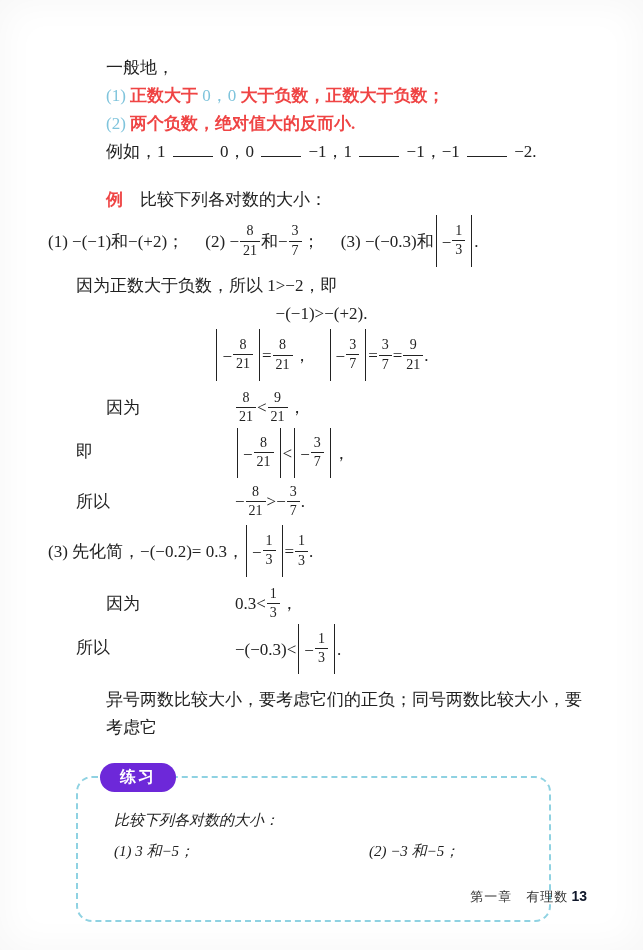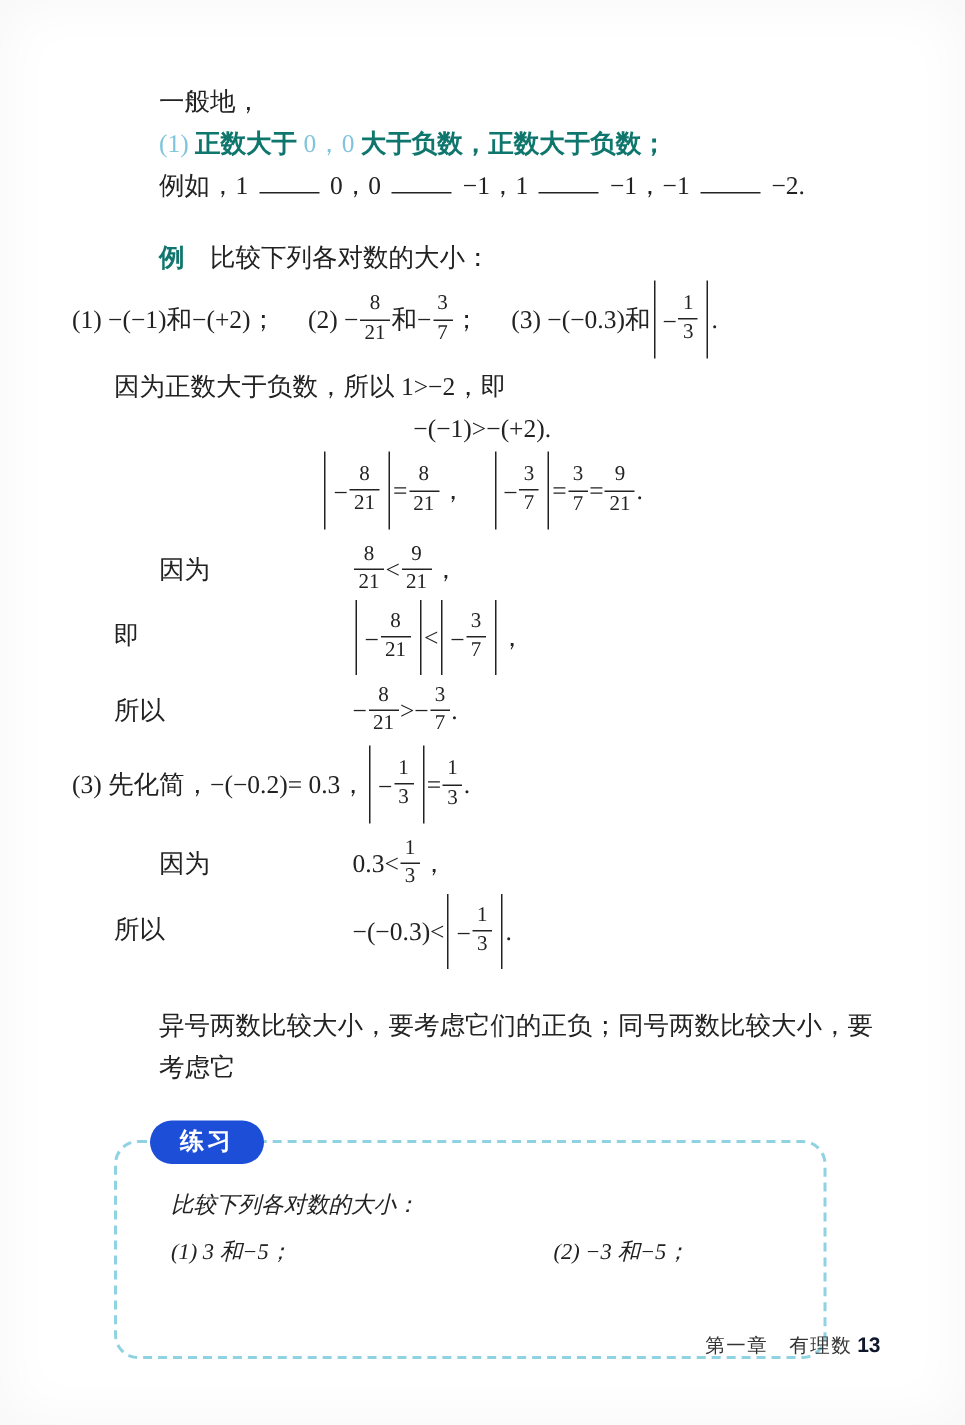--- a/index.html
+++ b/index.html
@@ -9,60 +9,61 @@
     box-shadow:inset 0 0 40px rgba(0,0,0,0.04);
   }
   .content{padding:54px 48px 0 48px;}
   .line{display:block;}
   .txt{font-size:17px;line-height:28px;}
   .indent{margin-left:58px;}
   .para{margin-left:28px;}
   .center{text-align:center;}
   .tall{line-height:46px;margin:3px 0;}
   .gap-top{margin-top:20px;}
-  .tb{color:#0f766e;font-weight:bold;}
+  .tb{color:#ef4444;font-weight:bold;}
   .tl{color:#7fc4dc;}
   .t{white-space:pre-wrap;}
   .blank{display:inline-block;width:40px;height:12px;border-bottom:1.3px solid #222;margin:0 3px;}
   .frac{display:inline-block;vertical-align:middle;text-align:center;font-size:14px;line-height:1.15;margin:0 1px;position:relative;top:-2px;}
   .frac .num{display:block;padding:0 3px 1px 3px;border-bottom:1.2px solid #222;}
   .frac .den{display:block;padding:1px 3px 0 3px;}
   .abs{display:inline-block;vertical-align:middle;border-left:1.6px solid #222;border-right:1.6px solid #222;padding:3px 5px;margin:0 2px;position:relative;top:-2px;}
   .abs .t{position:relative;top:2px;}
   .lab{position:relative;line-height:44px;font-size:17px;}
   .lab-label{position:absolute;top:0;}
   .at-margin{left:28px;}
   .at-indent{left:58px;}
   .lab-formula{display:inline-block;margin-left:187px;}
-  .closing-para{margin-top:22px;}
+  .closing-para{margin-top:10px;}
   .practice-box{
     position:relative;margin:34px 44px 0 28px;border:2px dashed #8fd2e2;border-radius:16px;
     padding:30px 24px 20px 36px;height:92px;
   }
   .practice-badge{
-    position:absolute;top:-15px;left:22px;background:#1d4ed8;color:#ffffff;
+    position:absolute;top:-15px;left:22px;background:#6d28d9;color:#ffffff;
     font-family:"Liberation Sans","DejaVu Sans",sans-serif;font-weight:bold;font-size:16px;
     padding:4px 20px;border-radius:16px;letter-spacing:2px;
   }
   .practice-title{font-style:italic;font-size:15px;line-height:24px;margin-bottom:4px;}
   .practice-grid{display:grid;grid-template-columns:255px 1fr;row-gap:10px;}
   .practice-item{font-style:italic;font-size:15px;line-height:30px;}
   .footer{
     position:absolute;top:888px;right:56px;font-size:13px;color:#333;
   }
   .footer .chapter{letter-spacing:1px;}
   .footer .pageno{font-family:"Liberation Sans","DejaVu Sans",sans-serif;font-weight:bold;font-size:14px;margin-left:0;color:#0f172a;}
 </style>
 </head>
 <body>
 
 <div class="content">
   <div>
       <div class="line txt indent"><span class="t ">一般地，</span></div>
       <div class="line txt indent"><span class="t tl">(1) </span><span class="t tb">正数大于</span><span class="t tl"> 0，0 </span><span class="t tb">大于负数，正数大于负数；</span></div>
+      <div class="line txt indent"><span class="t tl">(2) </span><span class="t tb">两个负数，绝对值大的反而小.</span></div>
       <div class="line txt indent"><span class="t ">例如，1 </span><span class="blank"></span><span class="t "> 0，0 </span><span class="blank"></span><span class="t "> −1，1 </span><span class="blank"></span><span class="t "> −1，−1 </span><span class="blank"></span><span class="t "> −2.</span></div>
       <div class="line txt indent gap-top"><span class="t tb">例</span><span class="t ">　比较下列各对数的大小：</span></div>
       <div class="line txt indent tall"><span class="t ">(1) −(−1)和−(+2)；　 (2) −</span><span class="frac"><span class="num">8</span><span class="den">21</span></span><span class="t ">和−</span><span class="frac"><span class="num">3</span><span class="den">7</span></span><span class="t ">；　 (3) −(−0.3)和</span><span class="abs"><span class="t ">−</span><span class="frac"><span class="num">1</span><span class="den">3</span></span></span><span class="t ">.</span></div>
       <div class="line txt para"><span class="t ">因为正数大于负数，所以 1&gt;−2，即</span></div>
       <div class="line txt center"><span class="t ">−(−1)&gt;−(+2).</span></div>
       <div class="line txt center tall"><span class="abs"><span class="t ">−</span><span class="frac"><span class="num">8</span><span class="den">21</span></span></span><span class="t ">=</span><span class="frac"><span class="num">8</span><span class="den">21</span></span><span class="t ">，　</span><span class="abs"><span class="t ">−</span><span class="frac"><span class="num">3</span><span class="den">7</span></span></span><span class="t ">=</span><span class="frac"><span class="num">3</span><span class="den">7</span></span><span class="t ">=</span><span class="frac"><span class="num">9</span><span class="den">21</span></span><span class="t ">.</span></div>
       <div class="line lab"><span class="lab-label at-indent">因为</span><span class="lab-formula"><span class="frac"><span class="num">8</span><span class="den">21</span></span><span class="t ">&lt;</span><span class="frac"><span class="num">9</span><span class="den">21</span></span><span class="t ">，</span></span></div>
       <div class="line lab"><span class="lab-label at-margin">即</span><span class="lab-formula"><span class="abs"><span class="t ">−</span><span class="frac"><span class="num">8</span><span class="den">21</span></span></span><span class="t ">&lt;</span><span class="abs"><span class="t ">−</span><span class="frac"><span class="num">3</span><span class="den">7</span></span></span><span class="t ">，</span></span></div>
       <div class="line lab"><span class="lab-label at-margin">所以</span><span class="lab-formula"><span class="t ">−</span><span class="frac"><span class="num">8</span><span class="den">21</span></span><span class="t ">&gt;−</span><span class="frac"><span class="num">3</span><span class="den">7</span></span><span class="t ">.</span></span></div>
       <div class="line txt indent tall"><span class="t ">(3) 先化简，−(−0.2)= 0.3，</span><span class="abs"><span class="t ">−</span><span class="frac"><span class="num">1</span><span class="den">3</span></span></span><span class="t ">=</span><span class="frac"><span class="num">1</span><span class="den">3</span></span><span class="t ">.</span></div>

